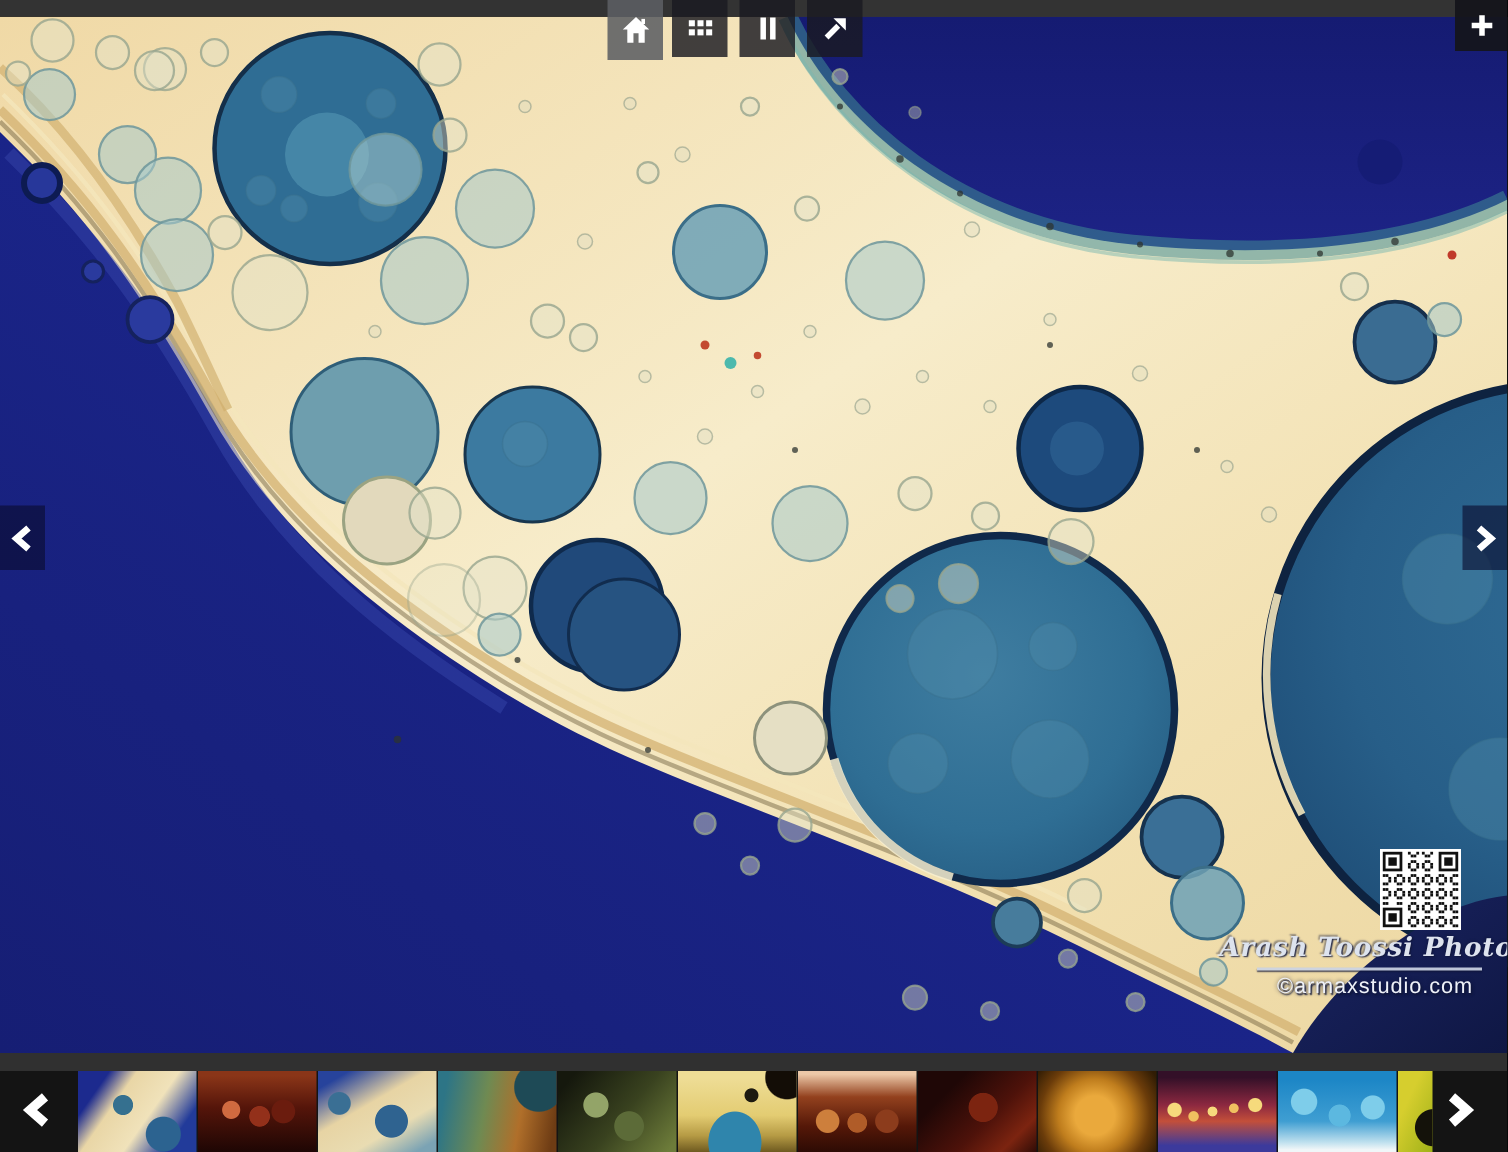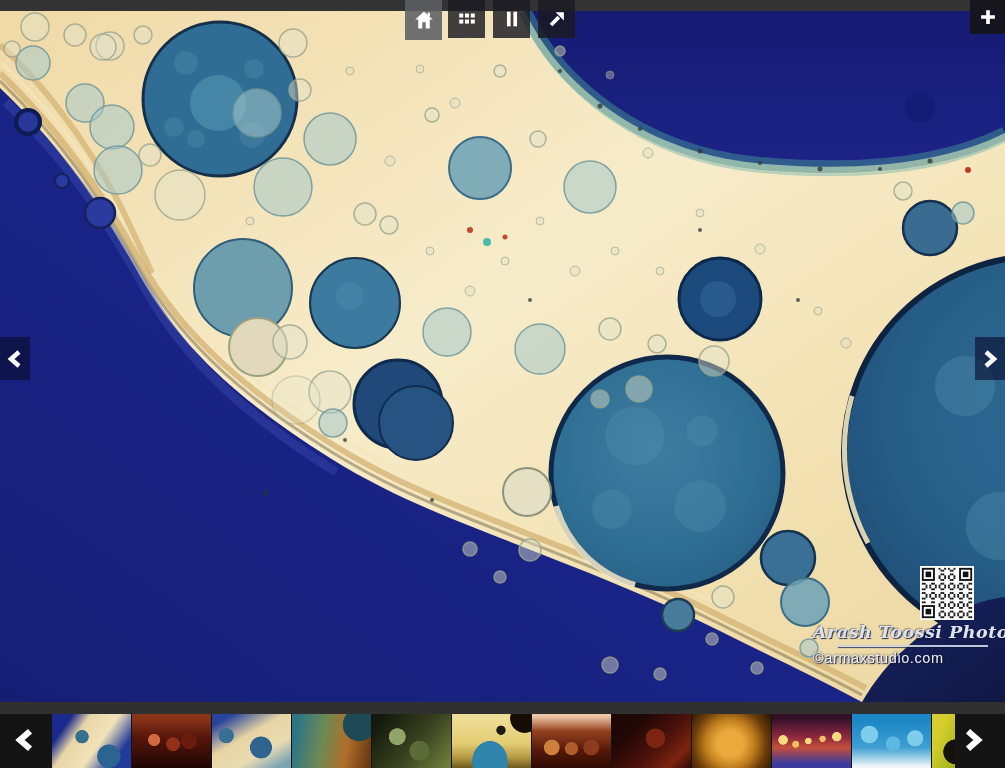--- a/index.html
+++ b/index.html
@@ -26,21 +26,21 @@
   .sidenav.right{left:975px;}
 
   
   .watermark{position:absolute;left:813px;top:566px;width:177px;z-index:4;pointer-events:none;}
   .qr{display:block;margin:0 15px 2px auto;width:56px;height:54px;}
   .wm-artist{font-family:"DejaVu Serif", serif;font-style:italic;font-weight:bold;
      font-size:17.5px;color:#dde3ee;text-align:right;letter-spacing:.5px;white-space:nowrap;
      text-shadow:1px 1px 1px rgba(18,24,62,.9), -1px -1px 1px rgba(18,24,62,.4);}
   .wm-line{height:2px;width:150px;background:#ccd4e4;margin:3px 2px 3px auto;opacity:.92;
      box-shadow:0 1px 1px rgba(16,22,58,.8);}
-  .wm-url{font-size:14.5px;color:#eef1f8;padding-right:8px;letter-spacing:.6px;
+  .wm-url{font-size:14.5px;color:#eef1f8;text-align:right;padding-right:8px;letter-spacing:.6px;
      text-shadow:1px 1px 1px rgba(16,22,58,.95), 0 0 3px rgba(16,22,58,.8);}
 
   
   .bar{position:absolute;left:0;top:702px;width:1005px;height:66px;background:#303030;z-index:8;}
   .bar-body{position:absolute;left:0;top:12px;width:1005px;height:54px;background:#141414;}
   .thumbs{position:absolute;left:52px;top:12px;width:903px;height:54px;overflow:hidden;
           display:flex;gap:1px;}
   .thumb{flex:0 0 79px;height:54px;cursor:pointer;position:relative;}
   .stripbtn{position:absolute;top:17px;width:38px;height:42px;border:0;background:transparent;
             cursor:pointer;display:flex;align-items:center;justify-content:center;}

